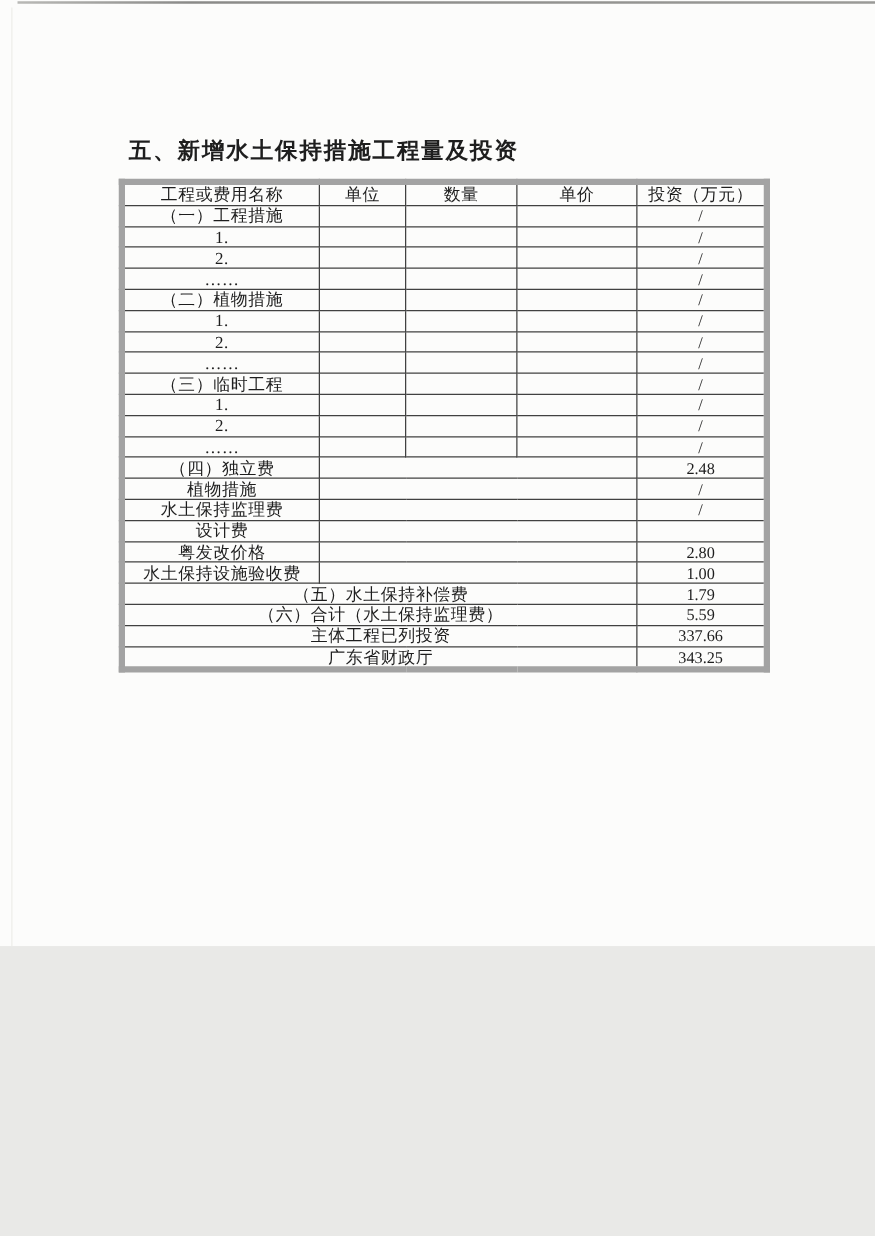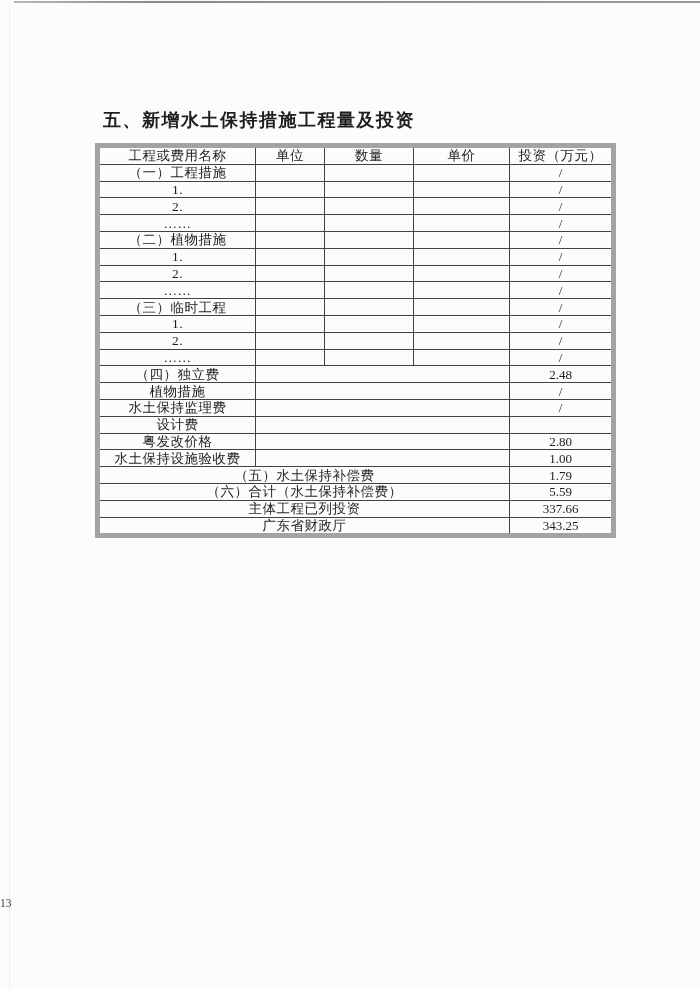--- a/index.html
+++ b/index.html
@@ -4,21 +4,21 @@
 <style>
   html, body {
     margin: 0;
     padding: 0;
     background: #e9e9e7;
     font-family: "Liberation Serif", serif;
   }
   .page {
     position: relative;
     width: 700px;
-    height: 989px;
+    height: 757px;
     margin: 0 auto;
     background: #fcfcfb;
     color: #1e1e1e;
     overflow: hidden;
   }
   
   .scan-top-edge {
     position: absolute;
     top: 1px; left: 14px; right: 0;
     height: 2px;
@@ -229,21 +229,21 @@
           <td>水土保持设施验收费</td>
           <td colspan="3"></td>
           <td class="num">1.00</td>
         </tr>
 
         <tr>
           <td colspan="4">（五）水土保持补偿费</td>
           <td class="num">1.79</td>
         </tr>
         <tr>
-          <td colspan="4">（六）合计（水土保持补偿费）</td>
+          <td colspan="4">（六）合计（水土保持监理费）</td>
           <td class="num">5.59</td>
         </tr>
         <tr>
           <td colspan="4">主体工程已列投资</td>
           <td class="num">337.66</td>
         </tr>
         <tr>
           <td colspan="4">广东省财政厅</td>
           <td class="num">343.25</td>
         </tr>

